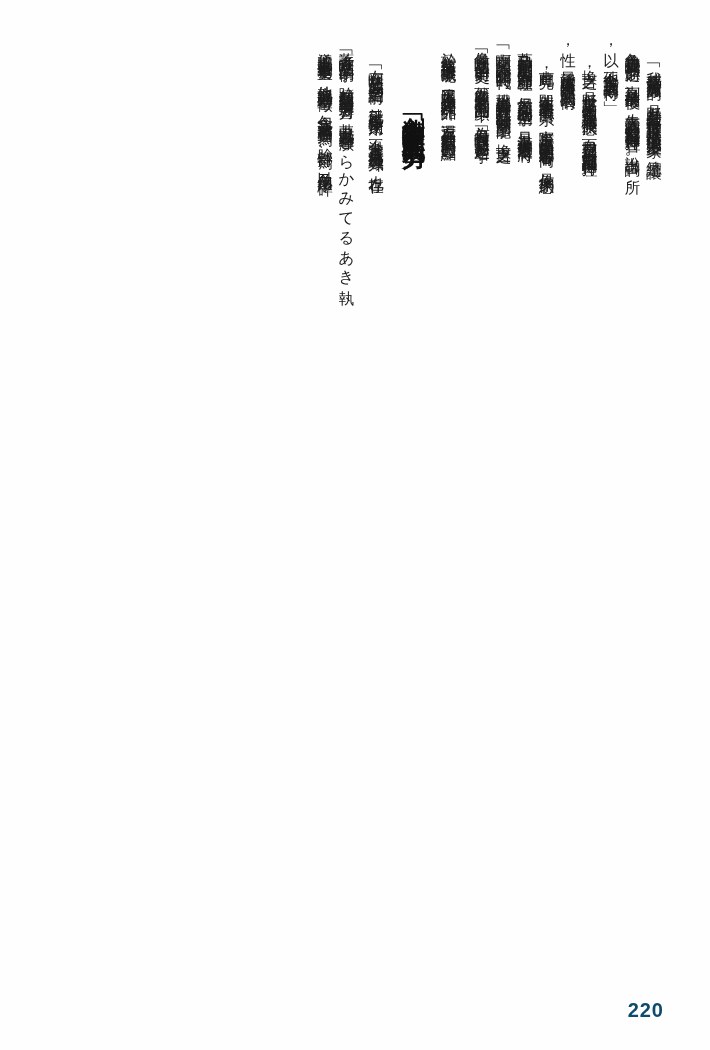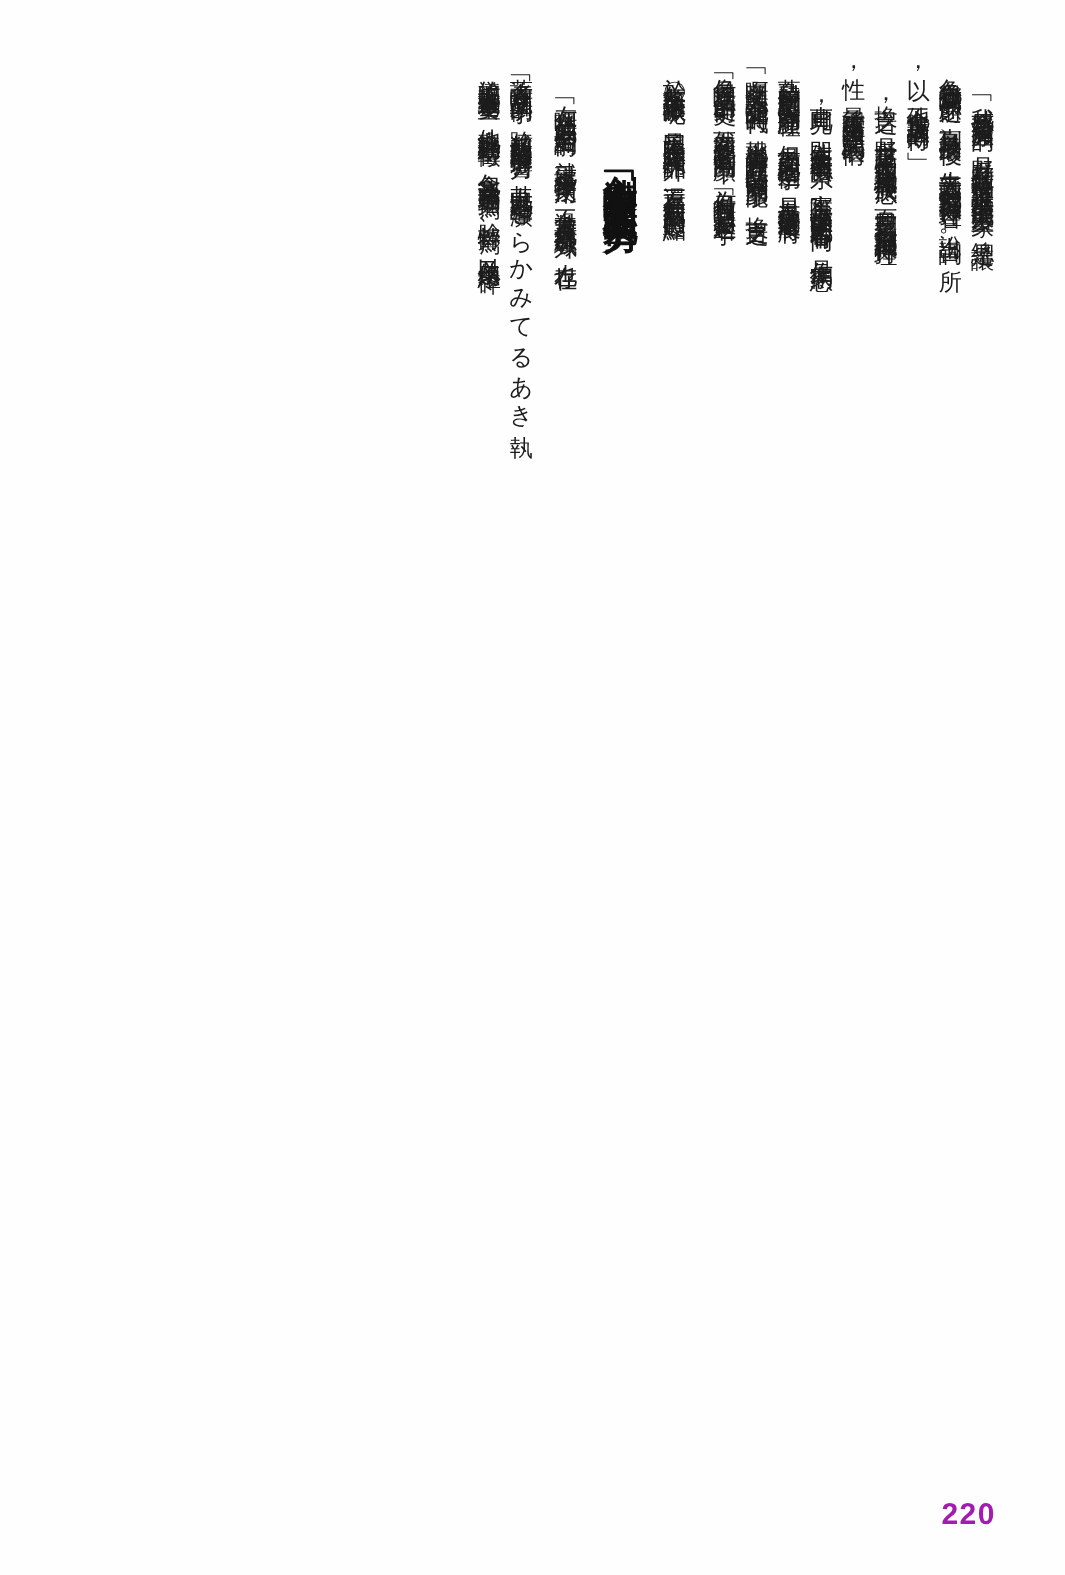--- a/index.html
+++ b/index.html
@@ -67,21 +67,21 @@
   .col.before-heading {
     margin-right: 12px;
   }
   #page-number {
     position: absolute;
     right: 46px;
     bottom: 28px;
     font-size: 20px;
     font-weight: bold;
     font-family: "Liberation Sans", sans-serif;
-    color: #a21caf;
+    color: #0c4a6e;
     letter-spacing: 1px;
   }
 </style>
 </head>
 <body>
 
 <div id="page">
   <div id="text-area">
 
     <div class="col indent">「我感覺背後是有原因的。月野老師是個打稿十分嚴謹且追求高標準的成人漫畫家。總是讓</div>

